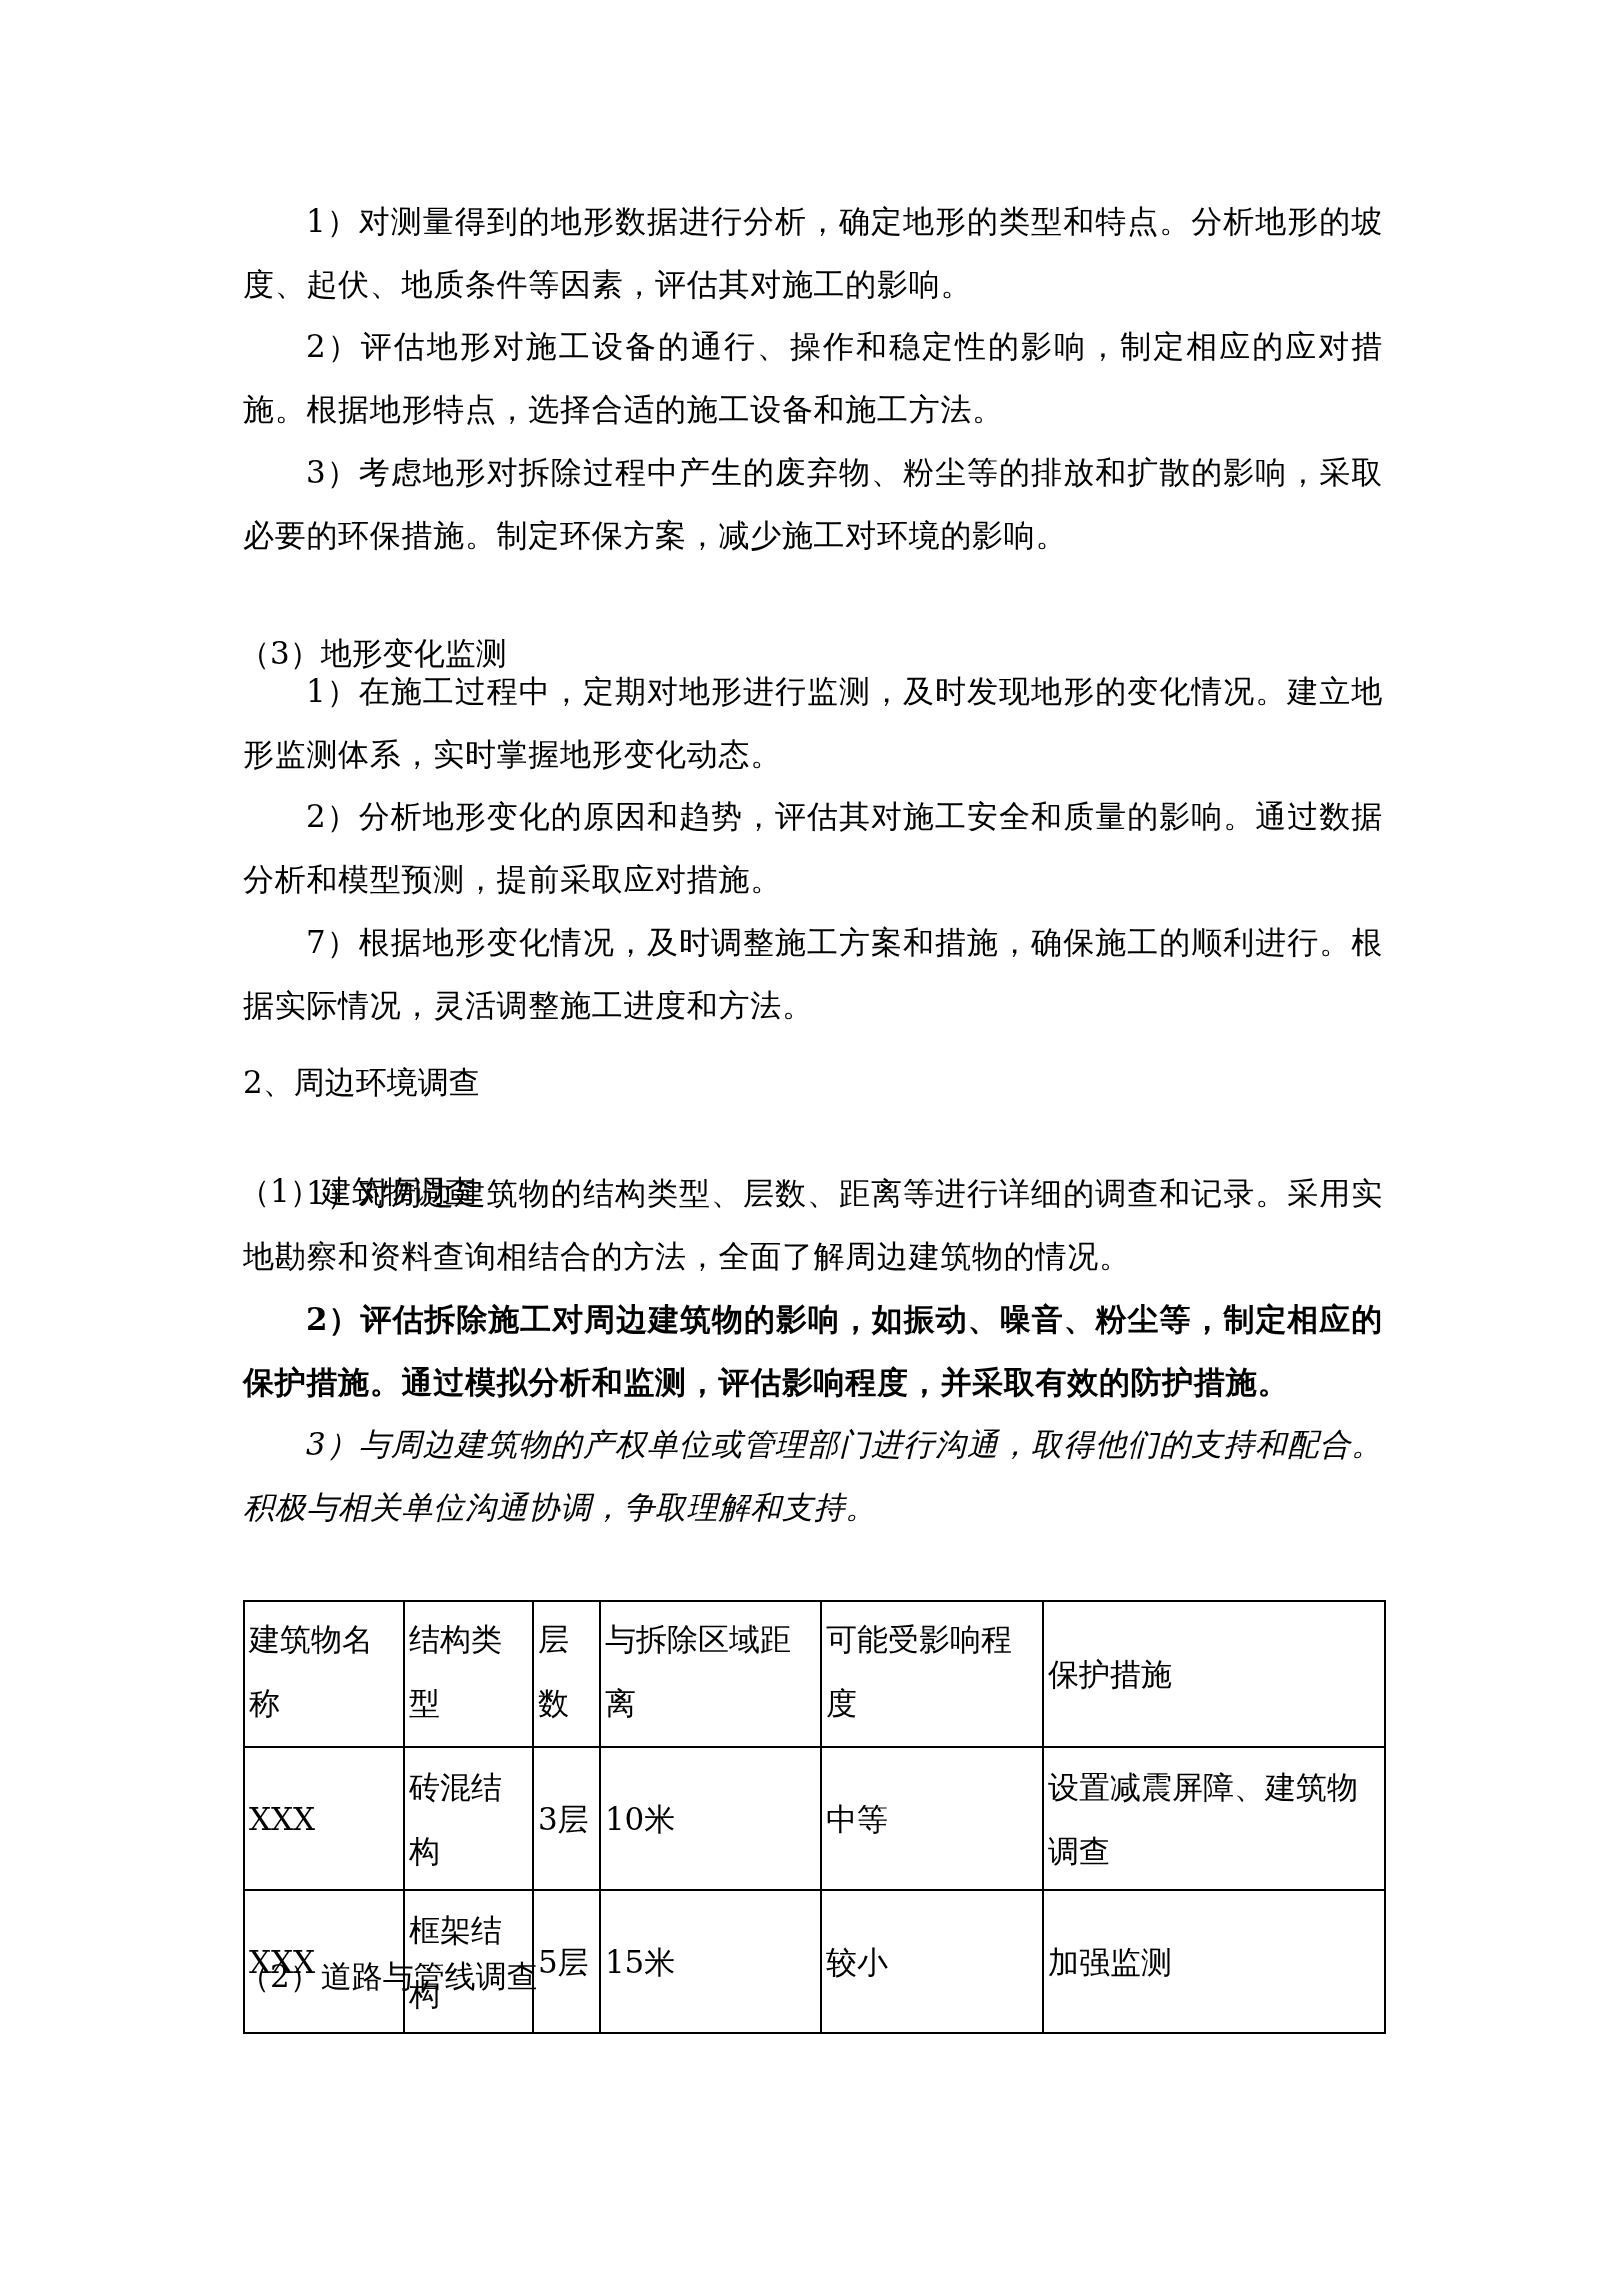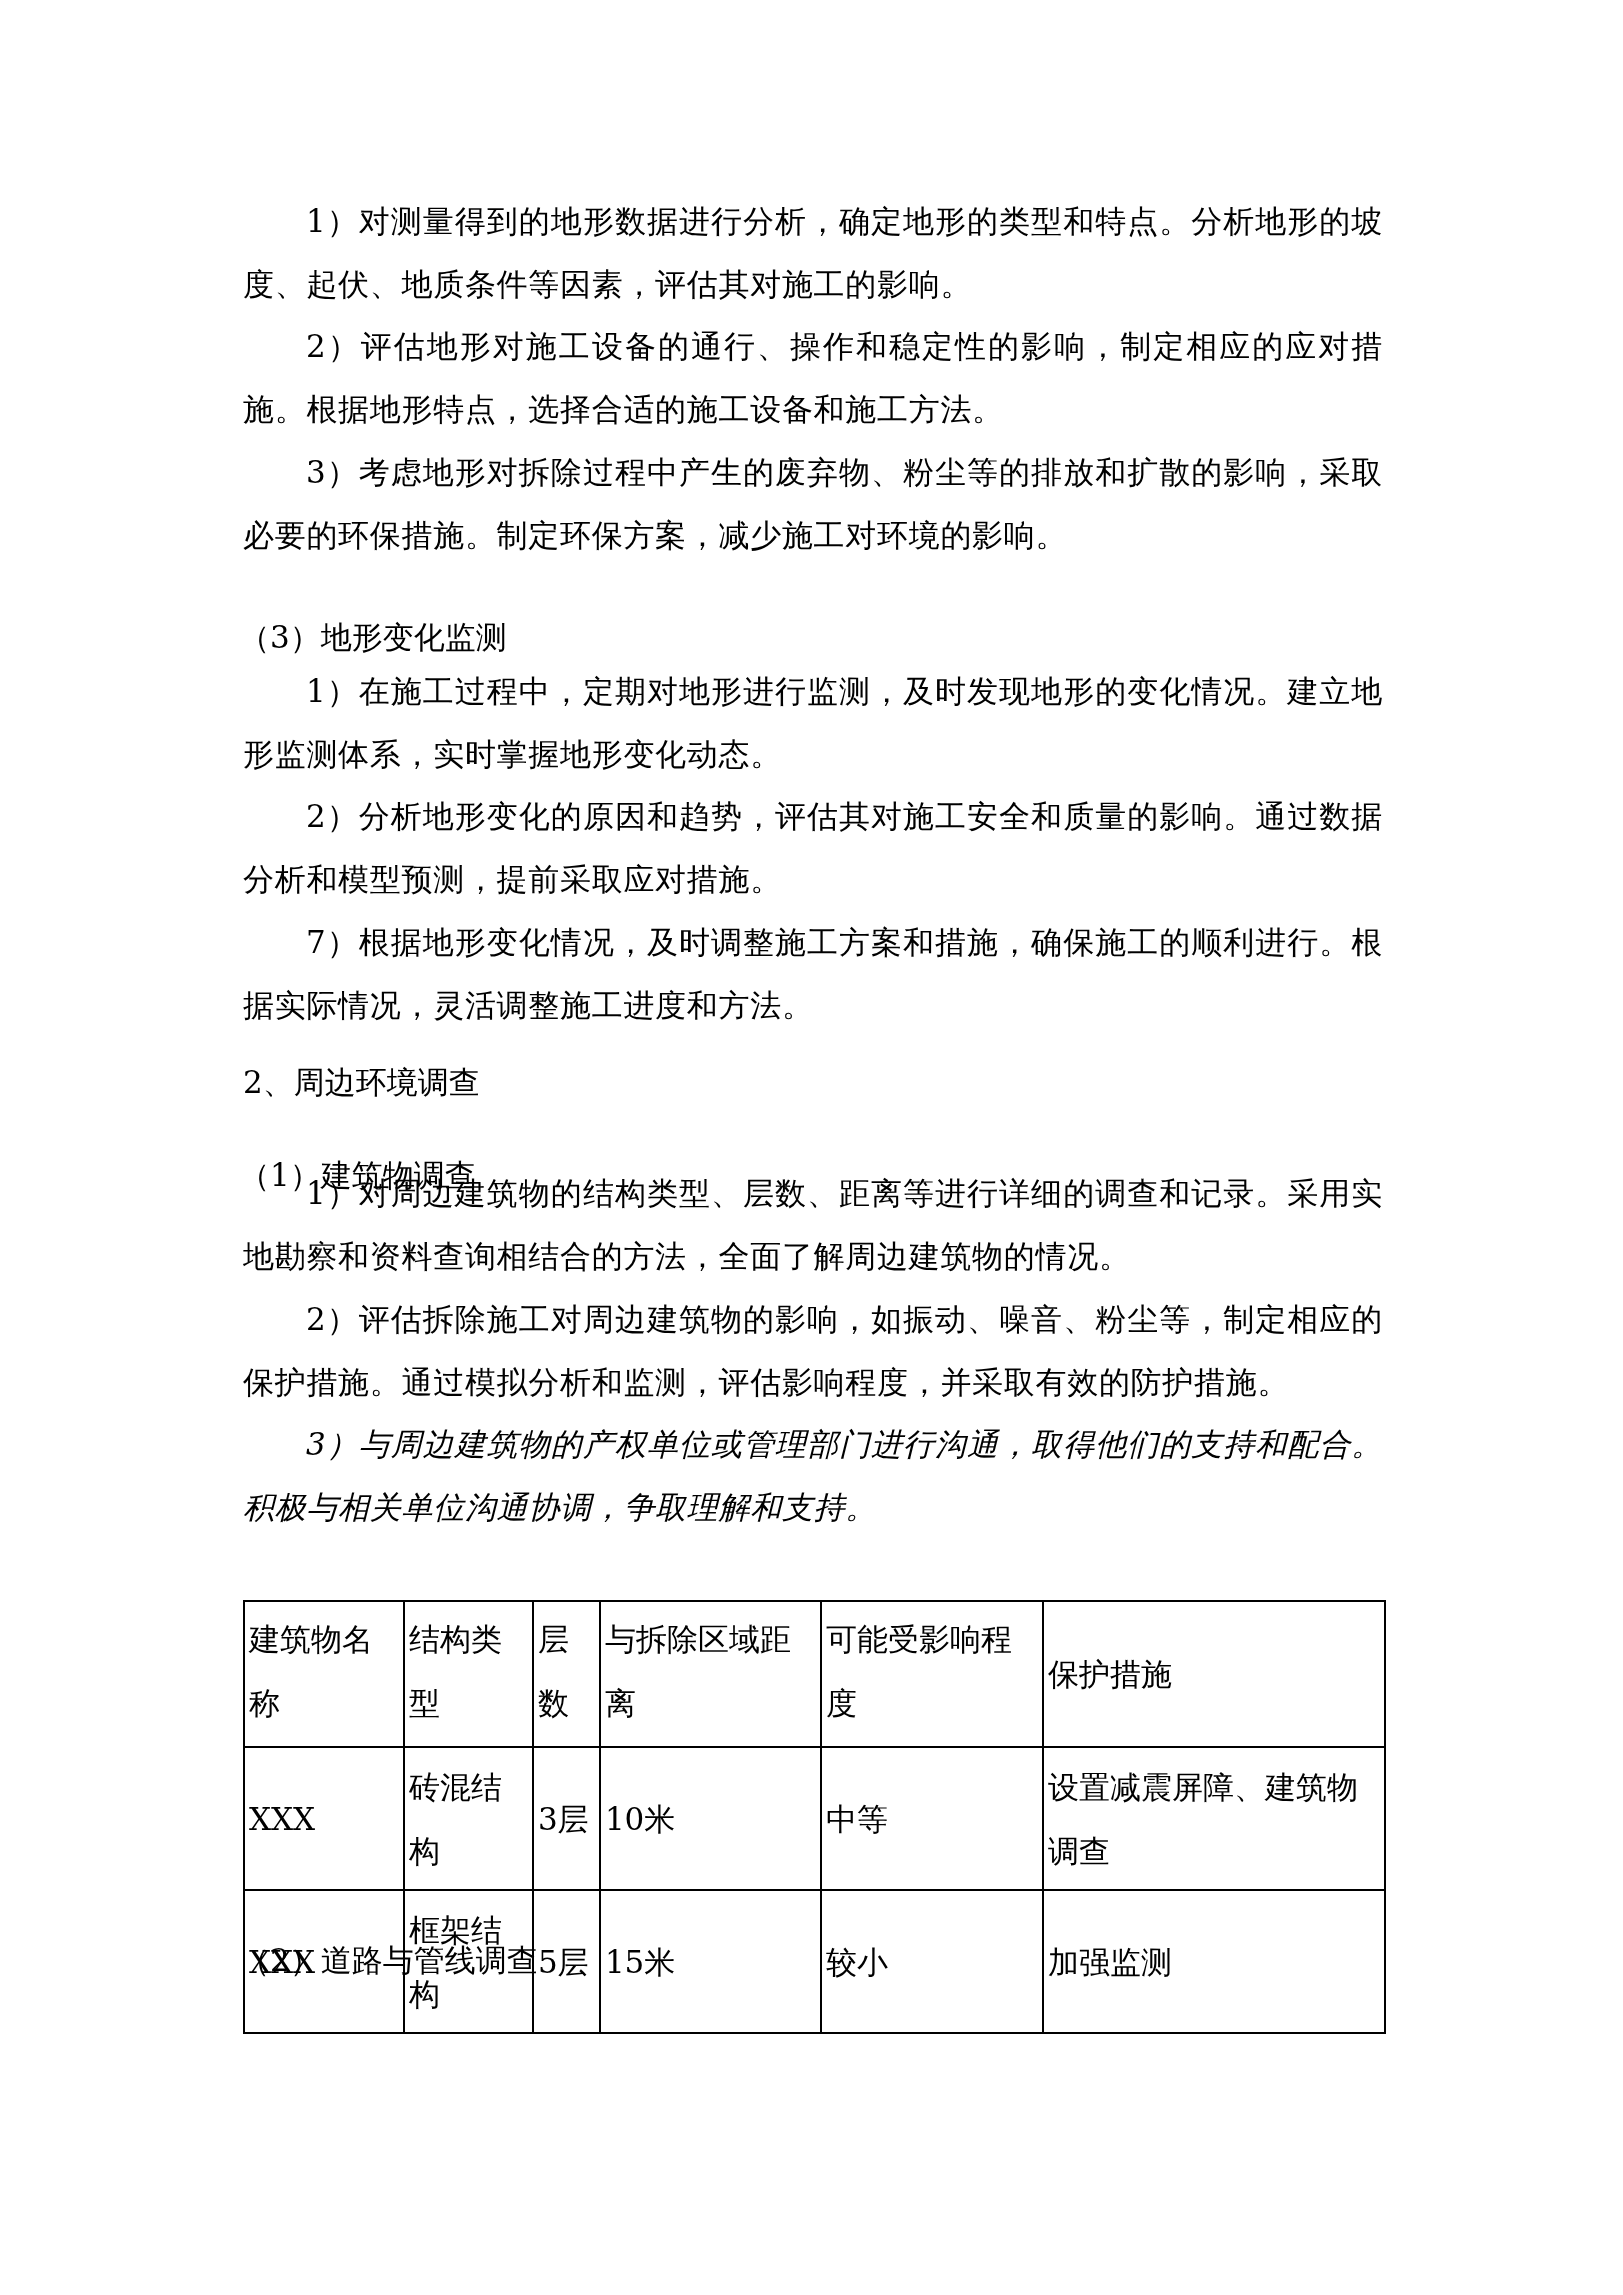--- a/index.html
+++ b/index.html
@@ -38,20 +38,21 @@
     }
     .heading {
       position: absolute;
       left: 0;
       font-size: 31px;
       line-height: 39px;
       white-space: nowrap;
     }
     .sub-heading {
       left: -3.9px;
+      margin-top: 16px;
     }
     table.buildings {
       position: absolute;
       left: 0;
       top: 1600px;
       width: 1140px;
       border-collapse: collapse;
       table-layout: fixed;
       border: 2.6px solid #000;
     }
@@ -79,21 +80,21 @@
   <div class="p indent" style="top:441px;">3）考虑地形对拆除过程中产生的废弃物、粉尘等的排放和扩散的影响，采取必要的环保措施。制定环保方案，减少施工对环境的影响。</div>
 
   <div class="heading sub-heading" style="top:618px;">（3）地形变化监测</div>
   <div class="p indent" style="top:660px;">1）在施工过程中，定期对地形进行监测，及时发现地形的变化情况。建立地形监测体系，实时掌握地形变化动态。</div>
   <div class="p indent" style="top:785px;">2）分析地形变化的原因和趋势，评估其对施工安全和质量的影响。通过数据分析和模型预测，提前采取应对措施。</div>
   <div class="p indent" style="top:911px;">7）根据地形变化情况，及时调整施工方案和措施，确保施工的顺利进行。根据实际情况，灵活调整施工进度和方法。</div>
 
   <div class="heading" style="top:1063px;">2、周边环境调查</div>
   <div class="heading sub-heading" style="top:1156px;">（1）建筑物调查</div>
   <div class="p indent" style="top:1162px;">1）对周边建筑物的结构类型、层数、距离等进行详细的调查和记录。采用实地勘察和资料查询相结合的方法，全面了解周边建筑物的情况。</div>
-  <div class="p indent" style="top:1288px;">2）评估拆除施工对周边建筑物的影响，如振动、噪音、粉尘等，制定相应的保护措施。通过模拟分析和监测，评估影响程度，并采取有效的防护措施。</div>
+  <div class="p indent" style="top:1288px;font-weight:bold;">2）评估拆除施工对周边建筑物的影响，如振动、噪音、粉尘等，制定相应的保护措施。通过模拟分析和监测，评估影响程度，并采取有效的防护措施。</div>
   <div class="p indent" style="top:1413px;font-style:italic;">3）与周边建筑物的产权单位或管理部门进行沟通，取得他们的支持和配合。积极与相关单位沟通协调，争取理解和支持。</div>
 
   <table class="buildings">
     <colgroup>
       <col style="width:160px;">
       <col style="width:129px;">
       <col style="width:67px;">
       <col style="width:221px;">
       <col style="width:222px;">
       <col style="width:342px;">

